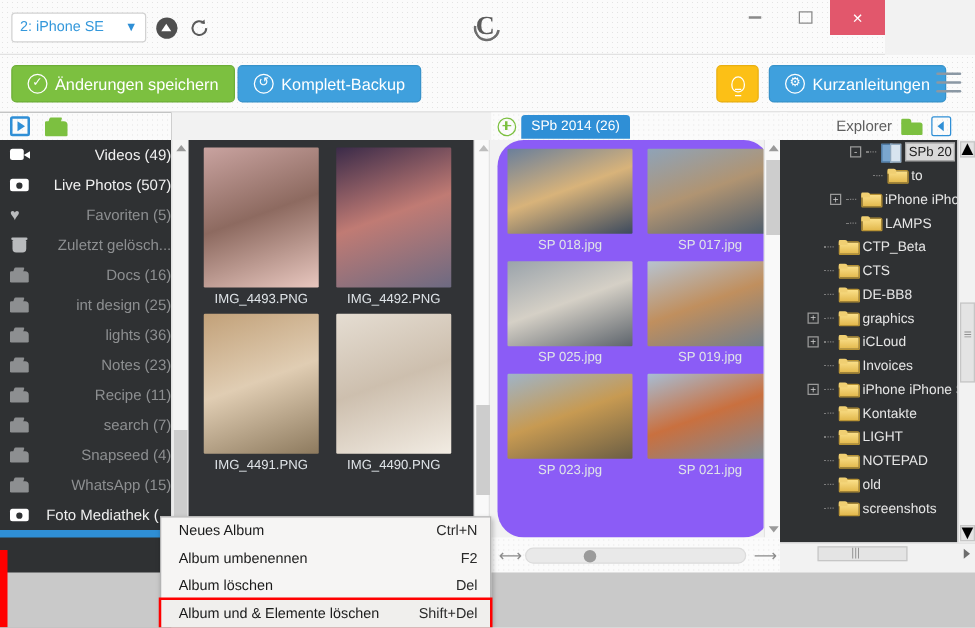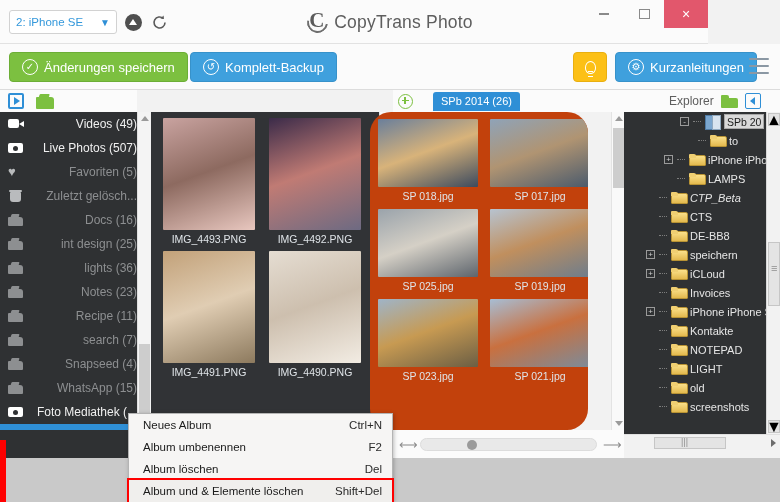--- a/index.html
+++ b/index.html
@@ -245,25 +245,25 @@
     width: 15px; height: 15px; border: 1.8px solid #7cc040; border-radius: 50%;
     position: relative; flex: none;
   }
   .plus-ic::before, .plus-ic::after {
     content: ""; position: absolute; background: #7cc040;
   }
   .plus-ic::before { left: 5px; top: 2.5px; width: 1.8px; height: 7px; }
   .plus-ic::after { left: 2.5px; top: 5px; width: 7px; height: 1.8px; }
   .album-tab {
     height: 19px; background: #2f8fd6; color: #fff; font-size: 11px;
-    border-radius: 3px 3px 0 0; display: flex; align-items: center; padding: 0 8px; margin-left: 16px;
+    border-radius: 3px 3px 0 0; display: flex; align-items: center; padding: 0 8px;
   }
   .grid-right {
-    position: absolute; left: 370px; top: 112px; width: 218px; height: 318px;
-    background: #c2410c; overflow: hidden; border-radius: 21px;
+    position: absolute; left: 398px; top: 112px; width: 218px; height: 318px;
+    background: #8b5cf6; overflow: hidden; border-radius: 21px;
   }
   .grid-right .photo-row { gap: 12px; padding: 7px 0 0 8px; }
   .grid-right .pcell { width: 100px; }
   .grid-right .pthumb { width: 100px; height: 68px; }
   .right-scroll {
     position: absolute; left: 611px; top: 112px; width: 13px; height: 318px;
     background: #f9f9f9; border-left: 1px solid #e3e3e3;
   }
   .right-scroll .thumbtrack {
     position: absolute; left: 1px; top: 16px; width: 11px; height: 60px; background: #cdcdcd;
@@ -434,21 +434,20 @@
       <svg width="17" height="17" viewBox="0 0 17 17">
         <path d="M14 8.5a5.5 5.5 0 1 1-1.7-4" fill="none" stroke="#5a5a5a" stroke-width="1.6"></path>
         <path d="M12.6 1.6 L12.9 5.1 L9.4 4.5 Z" fill="#5a5a5a"></path>
       </svg>
     </div>
     <div class="app-title">
       <span class="logo-c">
         <span class="logo-ring"></span>
           <span class="logo-letter">C</span>
       </span>
-      <span class="t-text">CopyTrans Photo</span>
     </div>
     <div class="wincontrols">
       <div class="wc">
           <span class="mn"></span>
         </div>
       <div class="wc">
           <span class="mx"></span>
         </div>
       <div class="wc wc-close">
           <span>×</span>
@@ -647,21 +646,21 @@
         <span class="tdash"></span>
         <span class="folder-y"></span>
         <span>iPhone iPhone SE</span>
       </div>
       <div class="tnode" style="padding-left: 40px;">
         <span class="tbox empty"></span>
         <span class="tdash"></span>
         <span class="folder-y"></span>
         <span>LAMPS</span>
       </div>
-      <div class="tnode" style="padding-left: 22px; font-style: italic;">
+      <div class="tnode" style="padding-left: 22px;">
         <span class="tbox empty"></span>
         <span class="tdash"></span>
         <span class="folder-y"></span>
         <span>CTP_Beta</span>
       </div>
       <div class="tnode" style="padding-left: 22px;">
         <span class="tbox empty"></span>
         <span class="tdash"></span>
         <span class="folder-y"></span>
         <span>CTS</span>
@@ -669,21 +668,21 @@
       <div class="tnode" style="padding-left: 22px;">
         <span class="tbox empty"></span>
         <span class="tdash"></span>
         <span class="folder-y"></span>
         <span>DE-BB8</span>
       </div>
       <div class="tnode" style="padding-left: 22px;">
         <span class="tbox">+</span>
         <span class="tdash"></span>
         <span class="folder-y"></span>
-        <span>speichern</span>
+        <span>graphics</span>
       </div>
       <div class="tnode" style="padding-left: 22px;">
         <span class="tbox">+</span>
         <span class="tdash"></span>
         <span class="folder-y"></span>
         <span>iCLoud</span>
       </div>
       <div class="tnode" style="padding-left: 22px;">
         <span class="tbox empty"></span>
         <span class="tdash"></span>
@@ -699,27 +698,27 @@
       <div class="tnode" style="padding-left: 22px;">
         <span class="tbox empty"></span>
         <span class="tdash"></span>
         <span class="folder-y"></span>
         <span>Kontakte</span>
       </div>
       <div class="tnode" style="padding-left: 22px;">
         <span class="tbox empty"></span>
         <span class="tdash"></span>
         <span class="folder-y"></span>
+        <span>LIGHT</span>
+      </div>
+      <div class="tnode" style="padding-left: 22px;">
+        <span class="tbox empty"></span>
+        <span class="tdash"></span>
+        <span class="folder-y"></span>
         <span>NOTEPAD</span>
-      </div>
-      <div class="tnode" style="padding-left: 22px;">
-        <span class="tbox empty"></span>
-        <span class="tdash"></span>
-        <span class="folder-y"></span>
-        <span>LIGHT</span>
       </div>
       <div class="tnode" style="padding-left: 22px;">
         <span class="tbox empty"></span>
         <span class="tdash"></span>
         <span class="folder-y"></span>
         <span>old</span>
       </div>
       <div class="tnode" style="padding-left: 22px;">
         <span class="tbox empty"></span>
         <span class="tdash"></span>

